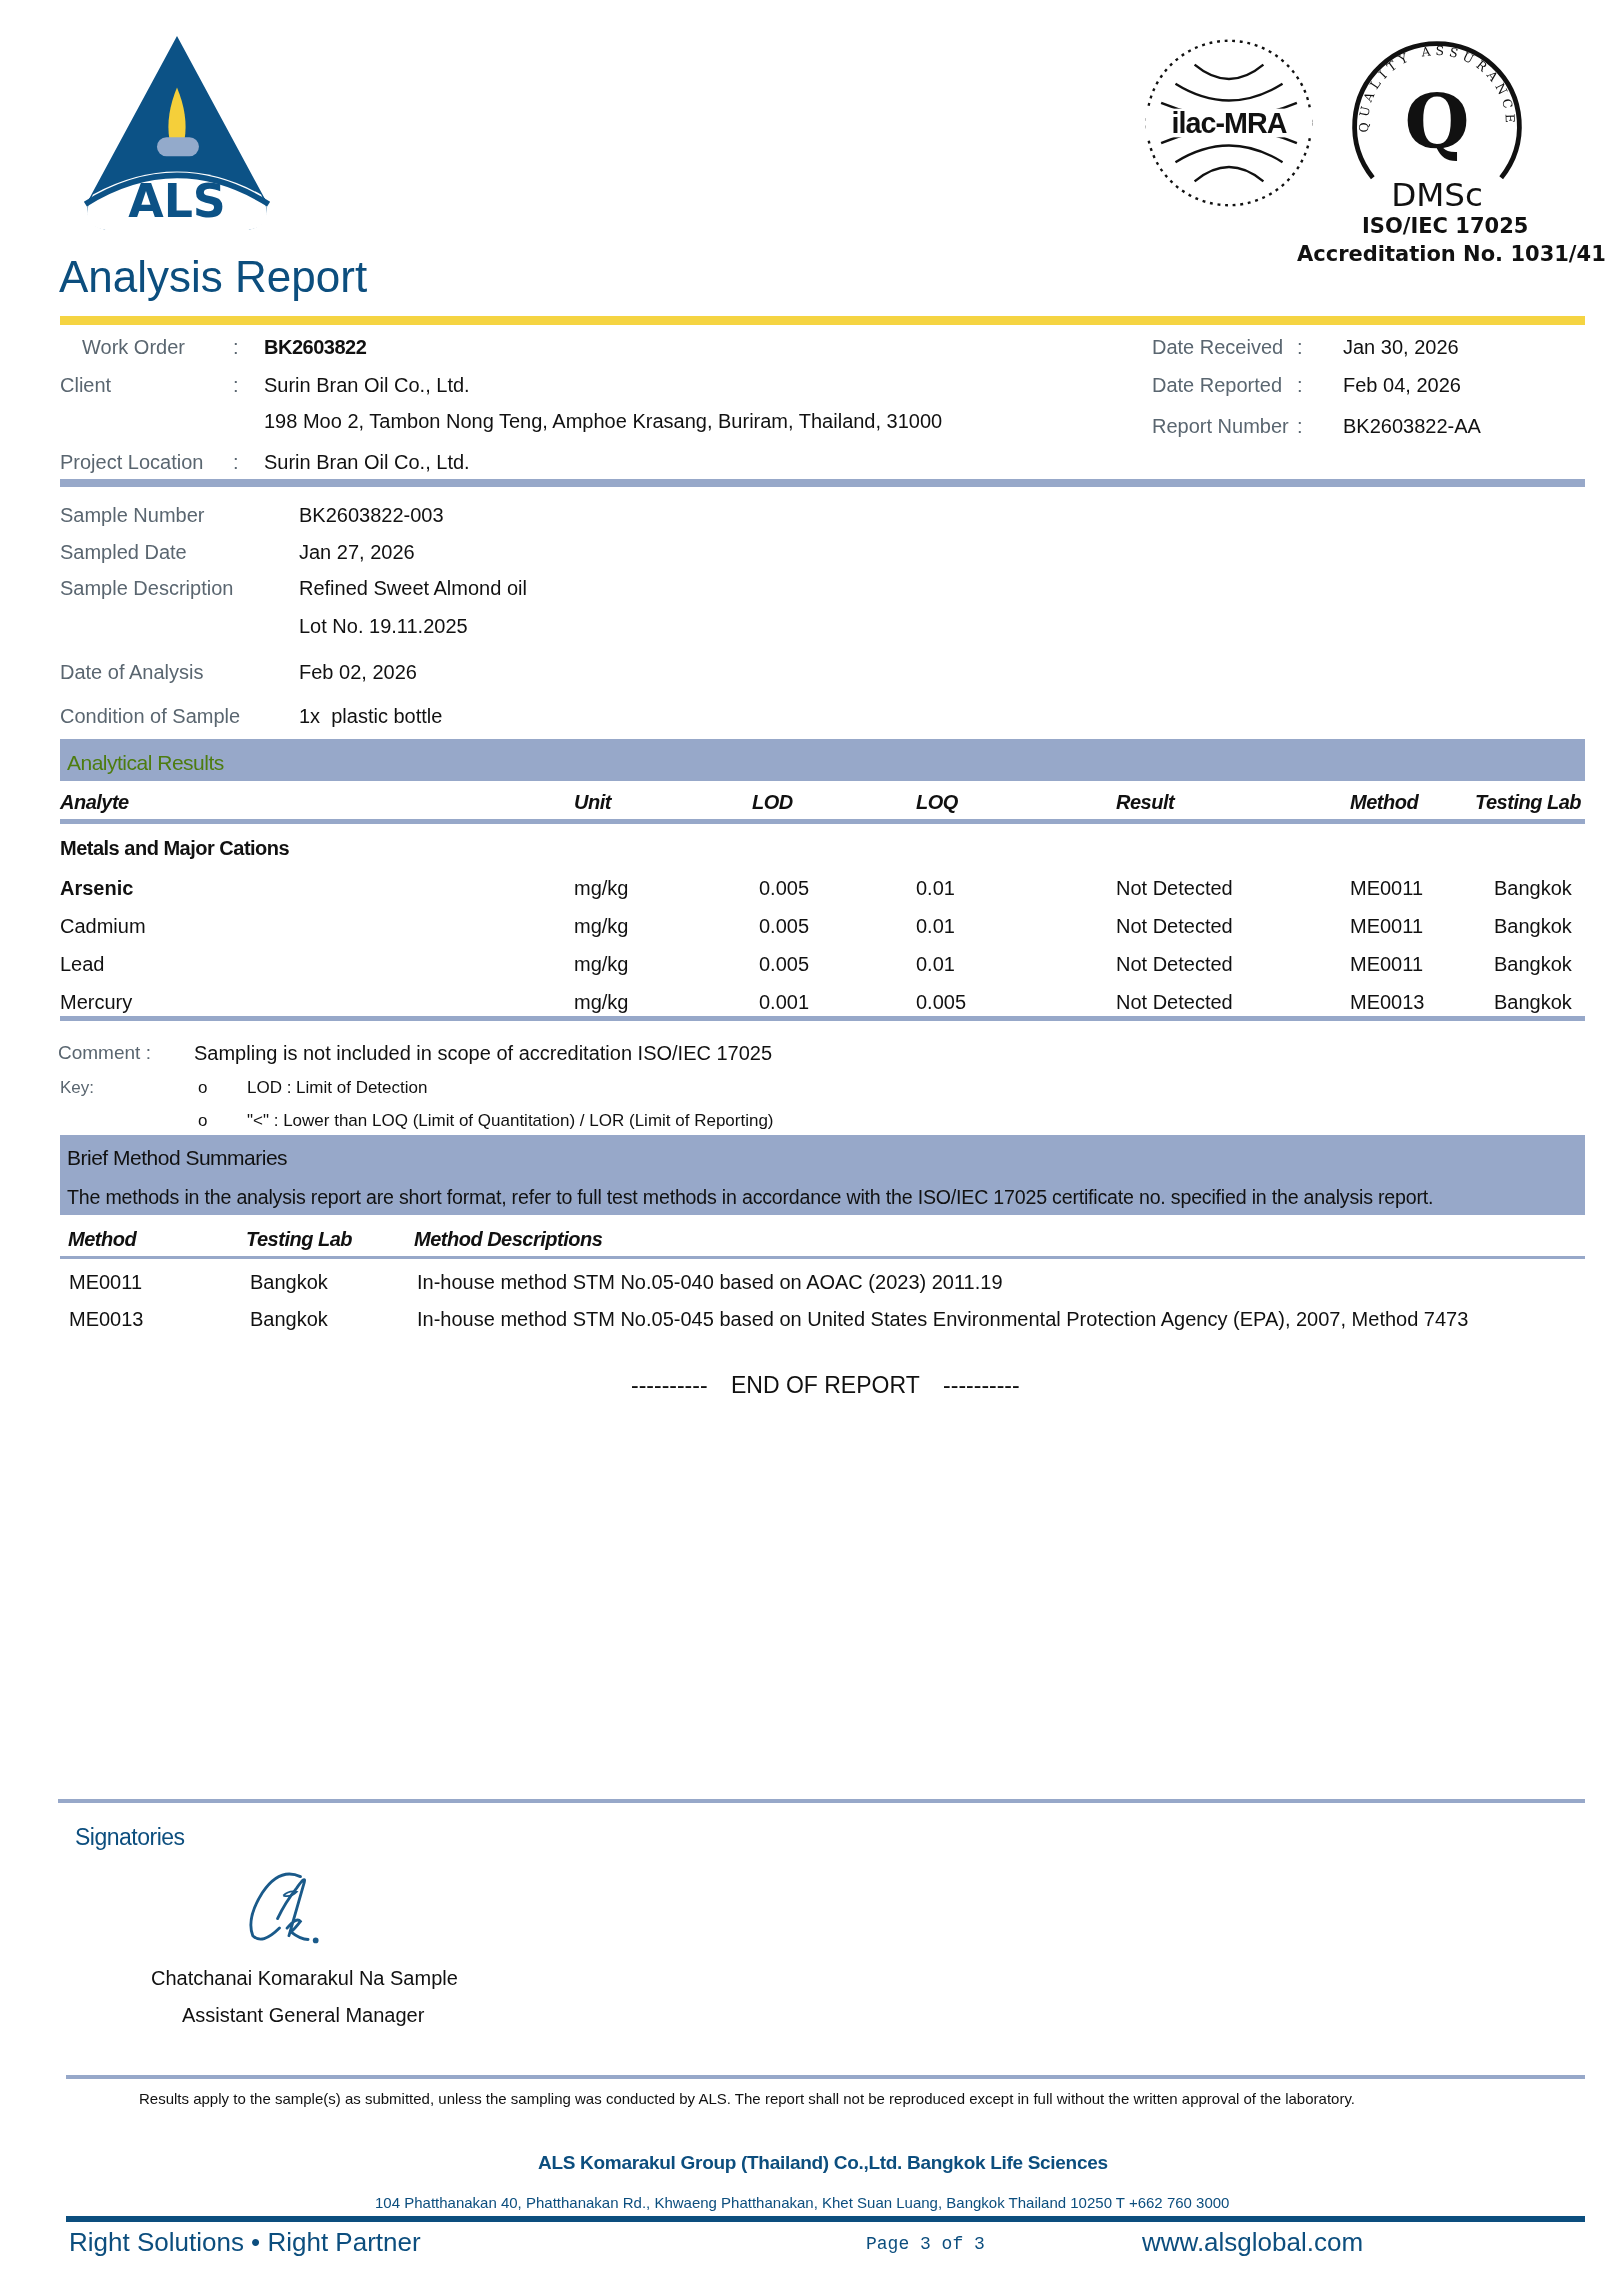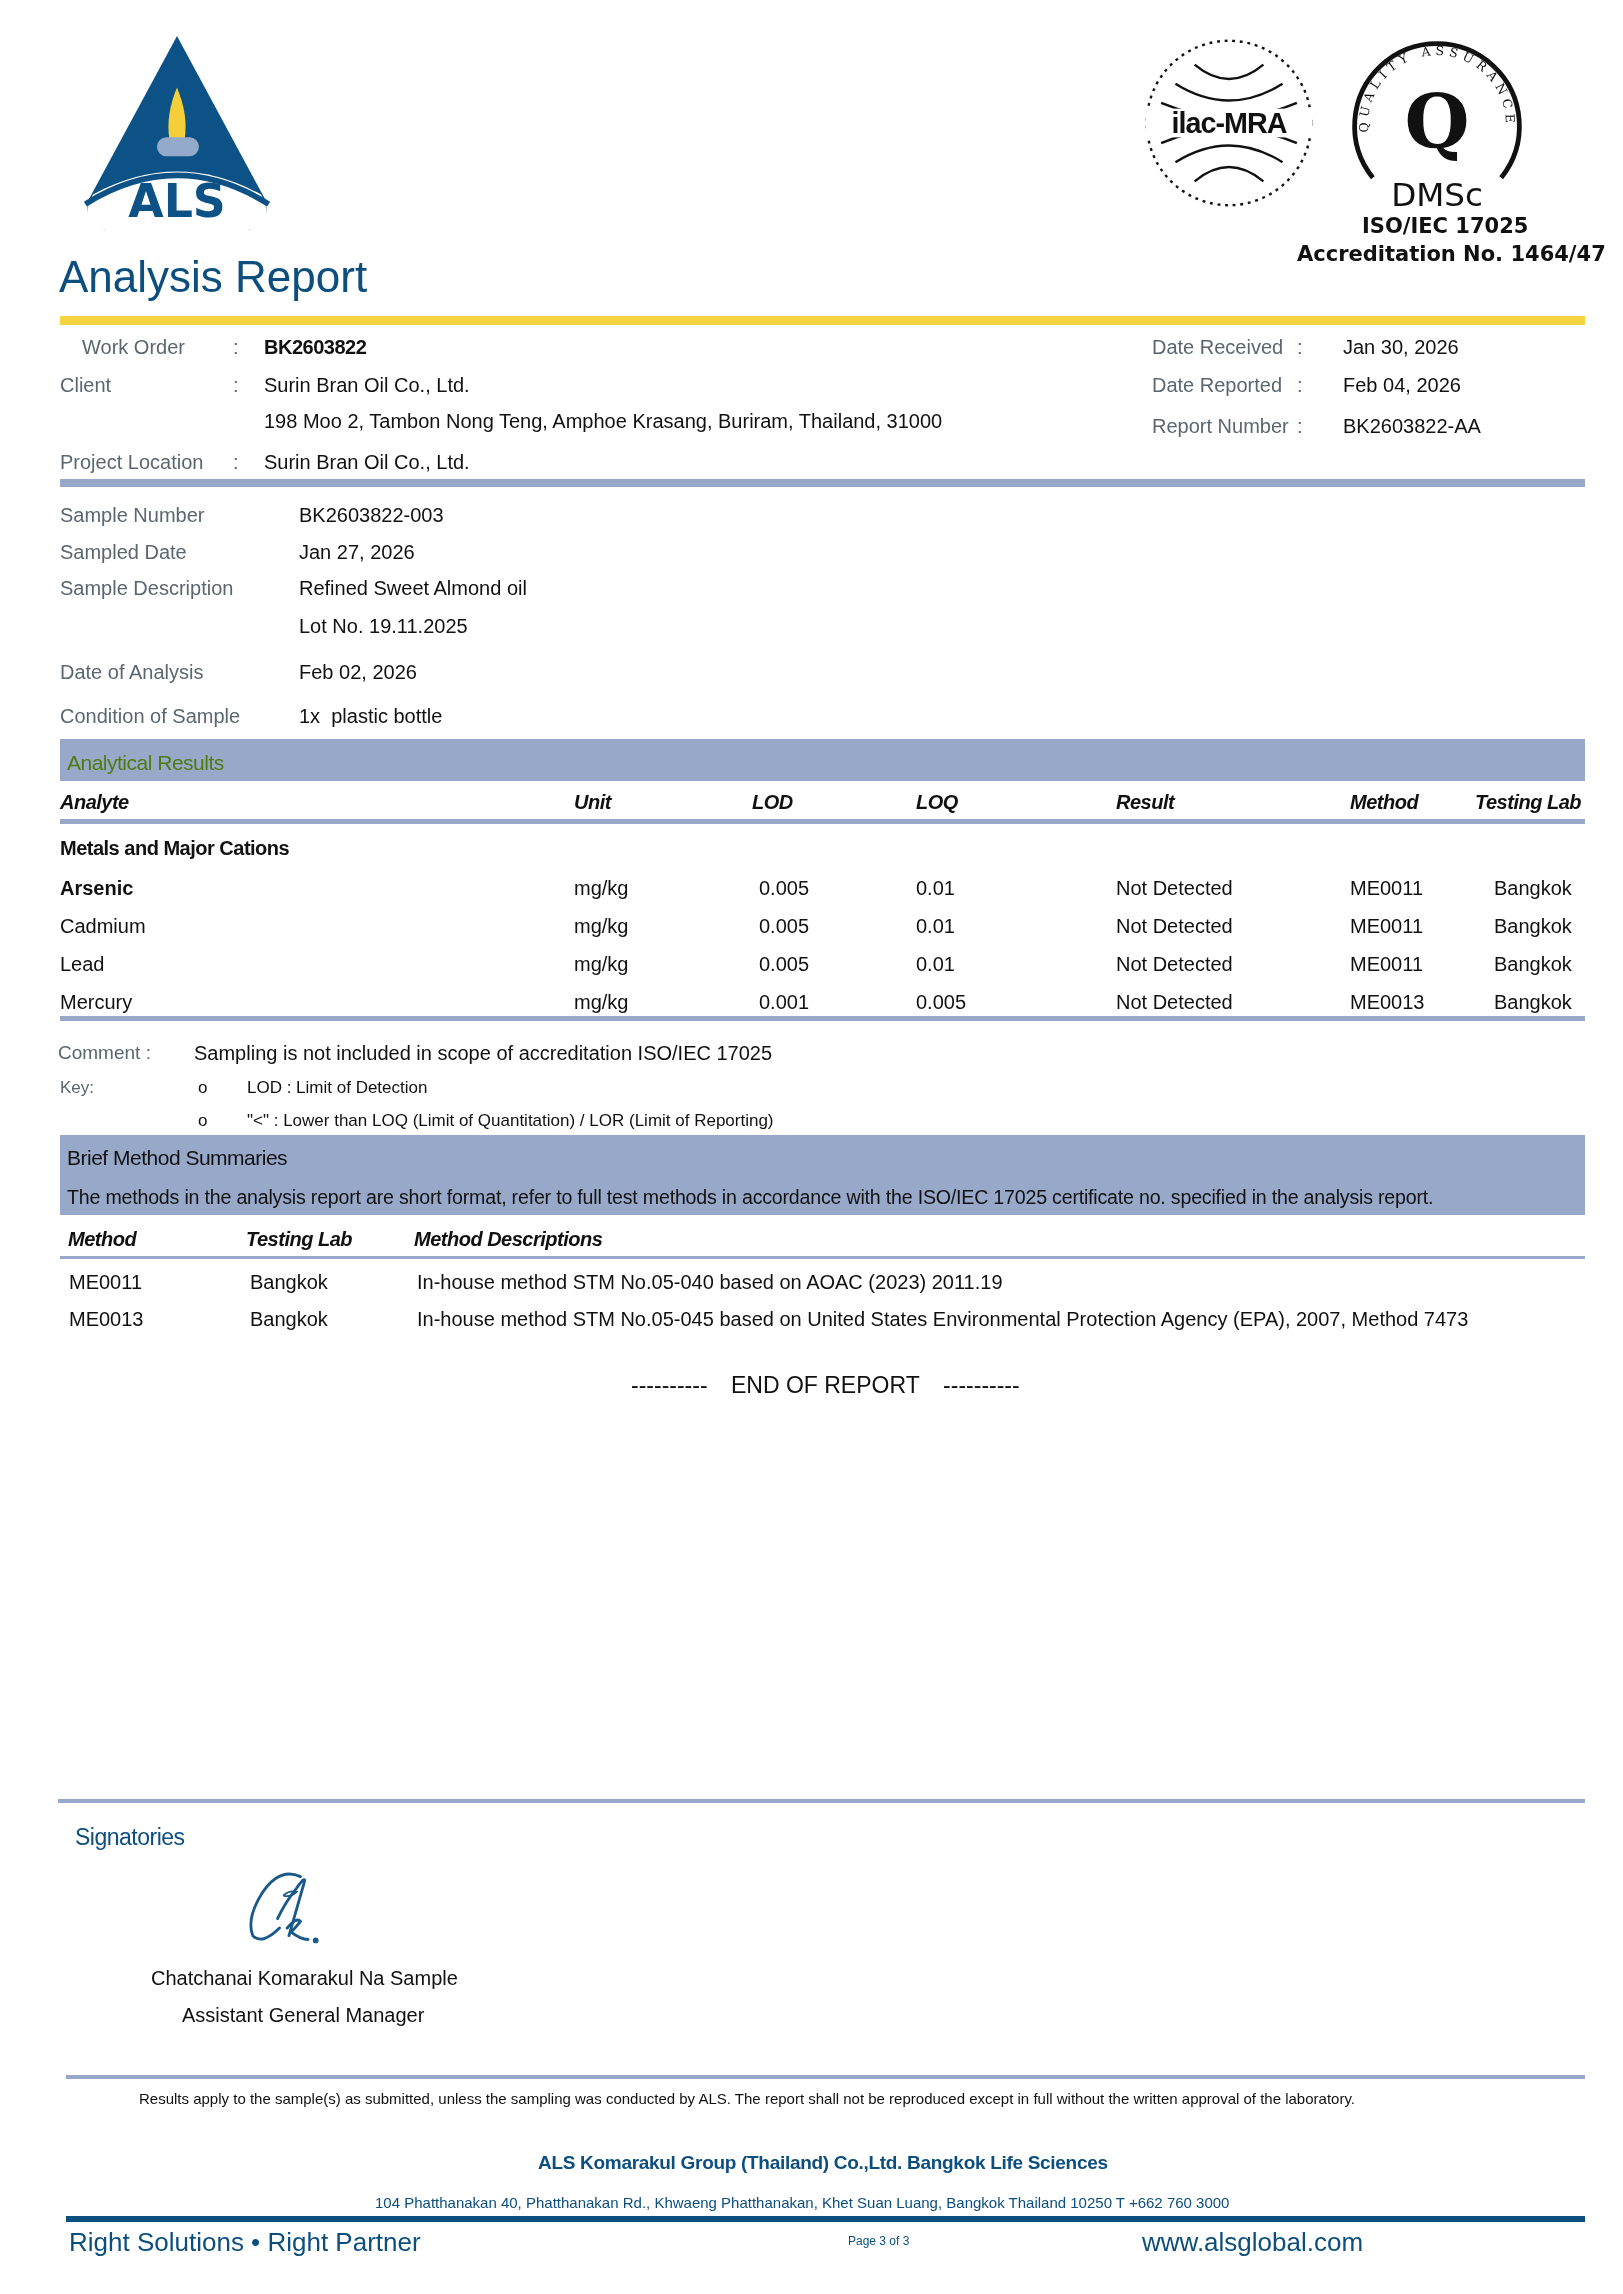--- a/index.html
+++ b/index.html
@@ -54,21 +54,21 @@
         <path id="ringpath" d="M30 125 A72 72 0 1 1 160 125"></path>
       </defs>
     <path d="M28 150 A86 86 0 1 1 162 150" fill="none" stroke="#111" stroke-width="5"></path>
     <text font-family="DejaVu Serif, serif" font-size="13" fill="#111" letter-spacing="5"><textPath href="#ringpath" startOffset="8%">QUALITY ASSURANCE</textPath></text>
     <text x="95" y="118" text-anchor="middle" font-family="DejaVu Serif, serif" font-weight="bold" font-size="78" fill="#111">Q</text>
     <text x="95" y="180" text-anchor="middle" font-family="DejaVu Sans, sans-serif" font-size="34" fill="#111">DMSc</text>
   </svg>
 </div>
 
 <div class="abs bold" style="left:1362px; top:214px; font-family:'DejaVu Sans', sans-serif; font-size:21px; color:#111;">ISO/IEC 17025</div>
-<div class="abs bold" style="left:1297px; top:242px; font-family:'DejaVu Sans', sans-serif; font-size:21px; color:#111;">Accreditation No. 1464/47</div>
+<div class="abs bold" style="left:1297px; top:242px; font-family:'DejaVu Sans', sans-serif; font-size:21px; color:#111;">Accreditation No. 1031/41</div>
 
 <div class="abs navy" style="left:59px; top:252px; font-size:44px;">Analysis Report</div>
 
 <div class="hr-yellow" style="top:316px;"></div>
 
 <div class="abs lbl" style="left:60px; top:336px;margin-left:22px;">Work Order</div>
 <div class="abs lbl" style="left:233px; top:336px;">:</div>
 <div class="abs val bold" style="left:264px; top:336px; letter-spacing:-0.5px;">BK2603822</div>
 
 <div class="abs lbl" style="left:60px; top:374px;">Client</div>
@@ -226,15 +226,15 @@
 
 <div class="hr-blue" style="left:66px; top:2075px; height:3.8px; width:1519px;"></div>
 <div class="abs" style="left:139px; top:2090px; font-size:15px; color:#111;">Results apply to the sample(s) as submitted, unless the sampling was conducted by ALS.  The report shall not be reproduced except in full without the written approval of the laboratory.</div>
 
 <div class="abs navy bold" style="left:538px; top:2152px; font-size:19px; letter-spacing:-0.3px;">ALS Komarakul Group (Thailand) Co.,Ltd. Bangkok Life Sciences</div>
 <div class="abs navy" style="left:375px; top:2194px; font-size:15px;">104 Phatthanakan 40, Phatthanakan Rd., Khwaeng Phatthanakan, Khet Suan Luang, Bangkok Thailand 10250 T +662 760 3000</div>
 
 <div class="abs" style="left:66px; top:2216px; width:1519px; height:5.7px; background:#0c4e7e;"></div>
 
 <div class="abs navy" style="left:69px; top:2227px; font-size:26px;">Right Solutions • Right Partner</div>
-<div class="abs navy" style="left:848px; top:2234px; font-family:Liberation Sans, sans-serif; font-size:12px;">Page 3 of 3</div>
+<div class="abs navy" style="left:866px; top:2234px; font-family:Liberation Mono, monospace; font-size:18px;">Page 3 of 3</div>
 <div class="abs navy" style="left:1142px; top:2227px; font-size:26px;">www.alsglobal.com</div>
 
 
 </body></html>

